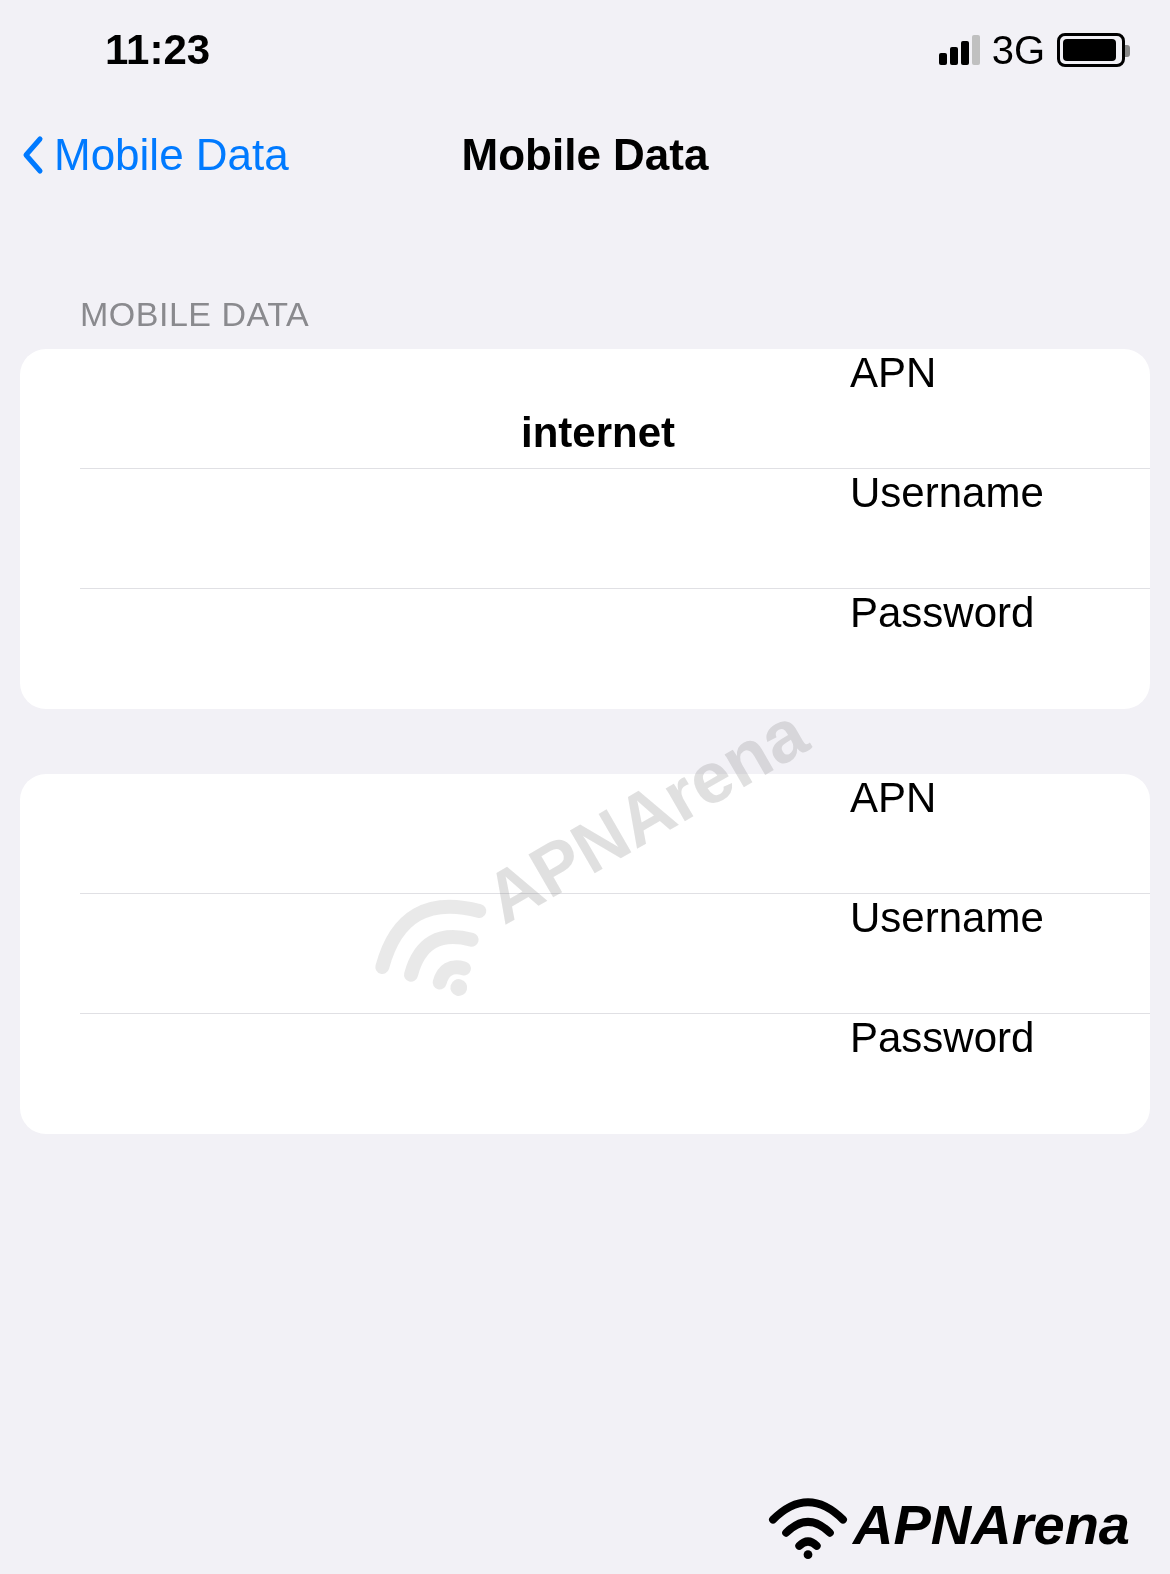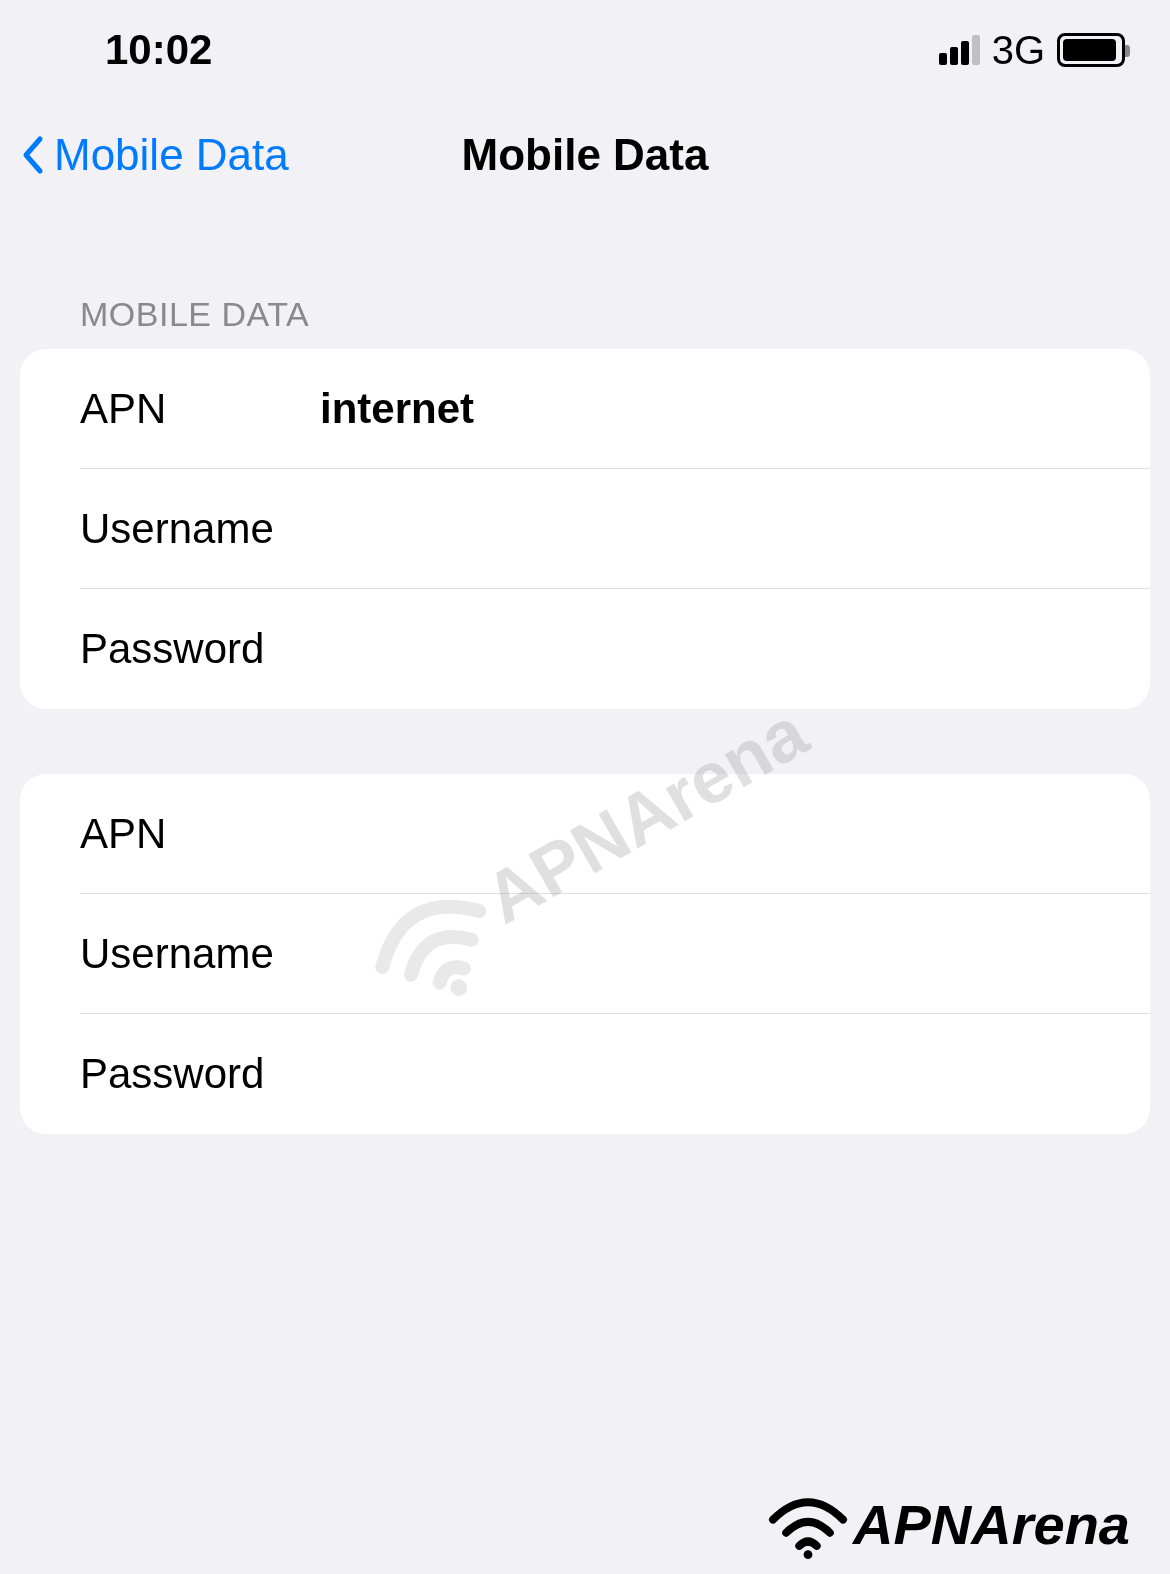--- a/index.html
+++ b/index.html
@@ -142,23 +142,24 @@
     
     .group {
       background-color: #fff;
       margin: 0 20px;
       border-radius: 26px;
       overflow: hidden;
     }
     
     .row {
       display: flex;
-      align-items: center;
+      align-items: flex-end;
       min-height: 120px;
       padding: 0 60px;
+      flex-direction: column;
     }
     
     .row:not(:last-child) {
       border-bottom: 1px solid #e0e0e4;
       margin-left: 60px;
       padding-left: 0;
     }
     
     .row-label {
       font-size: 42px;
@@ -219,21 +220,21 @@
       font-size: 56px;
       font-weight: 700;
       font-style: italic;
       color: #000;
     }
   </style>
 </head>
 <body>
 
 <div class="status-bar">
-  <div class="status-time">10:02</div>
+  <div class="status-time">11:23</div>
   <div class="status-right">
     <div class="signal-bars">
       <div class="signal-bar b1"></div>
       <div class="signal-bar b2"></div>
       <div class="signal-bar b3"></div>
       <div class="signal-bar b4"></div>
     </div>
     <div class="network-label">3G</div>
     <div class="battery">
       <div class="battery-fill"></div>

